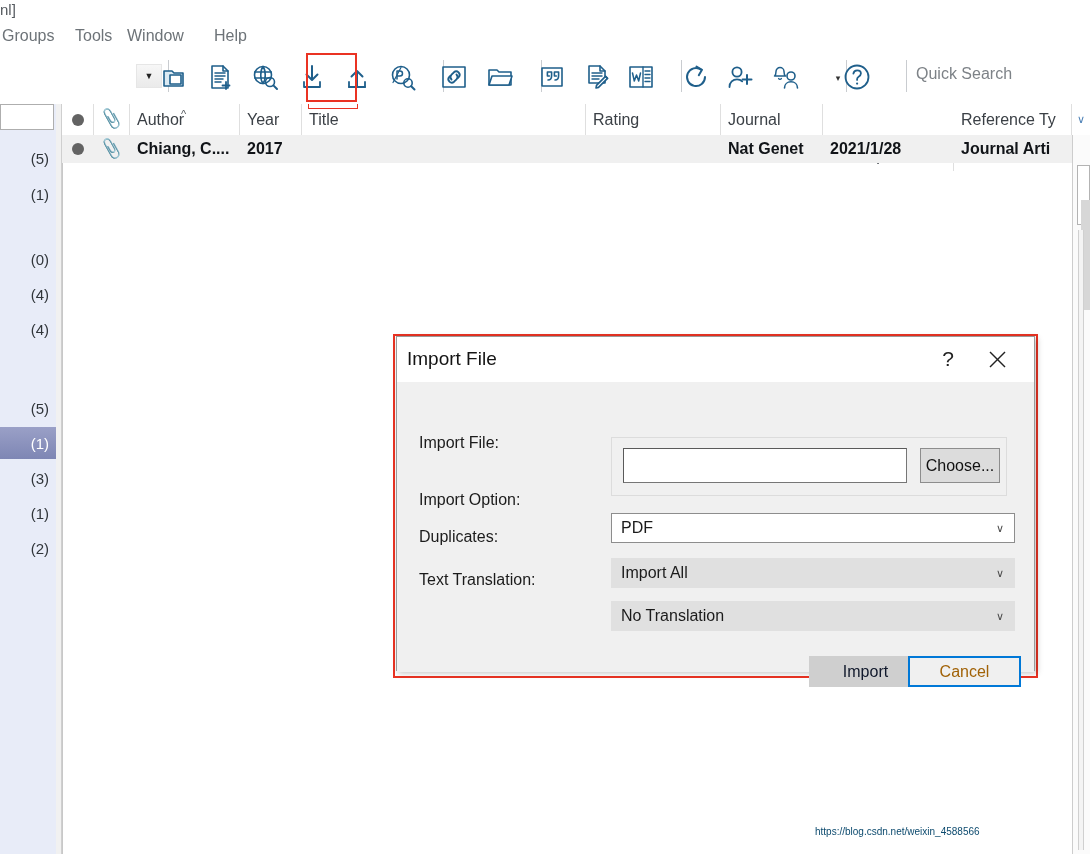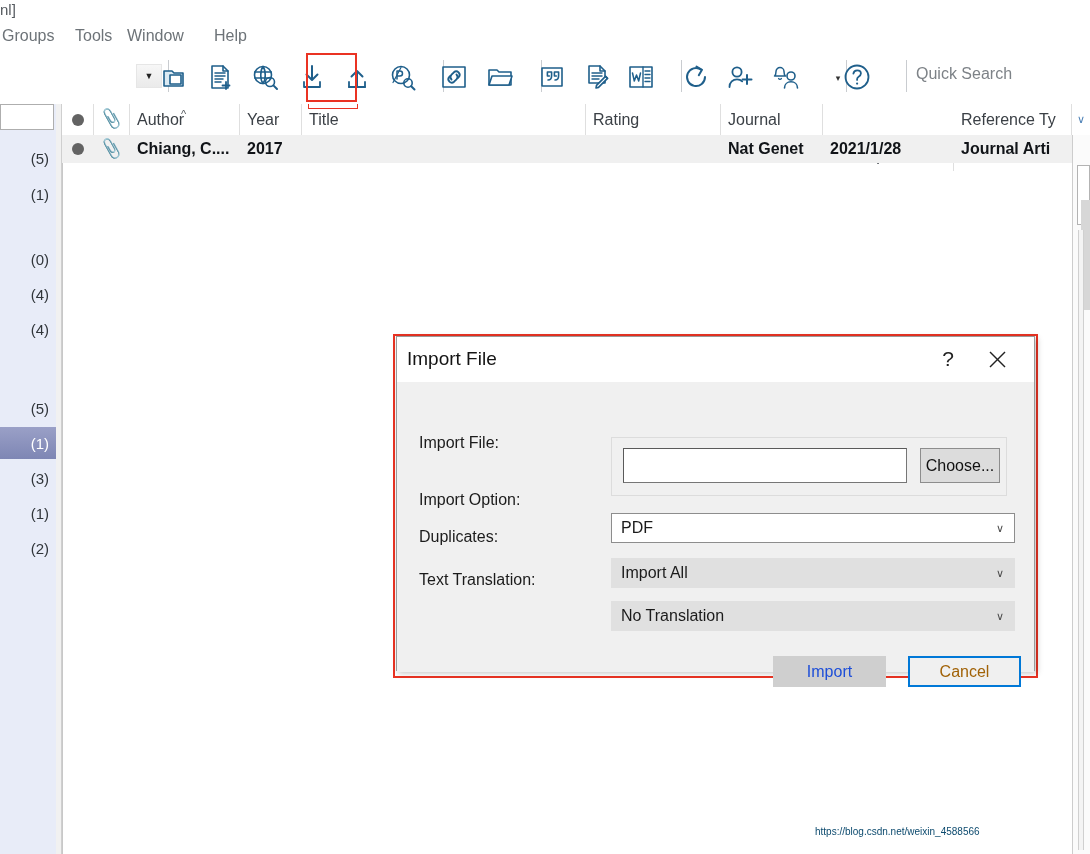--- a/index.html
+++ b/index.html
@@ -319,21 +319,22 @@
   .btn {
     position: absolute; height: 31px;
     box-sizing: border-box;
     display: flex; align-items: center; justify-content: center;
     font-size: 16px;
     cursor: default;
   }
   .btn-disabled {
     background: #cfcfcf;
     border: 1px solid #cfcfcf;
-    color: #1d4ed8;
+    color: #0f172a;
+    margin-left: 36px;
   }
   .btn-default {
     background: #f0f0f0;
     border: 2px solid #0078d7;
     color: #a16207;
   }
 
   
   .watermark {
     position: absolute; left: 815px; top: 826px;

